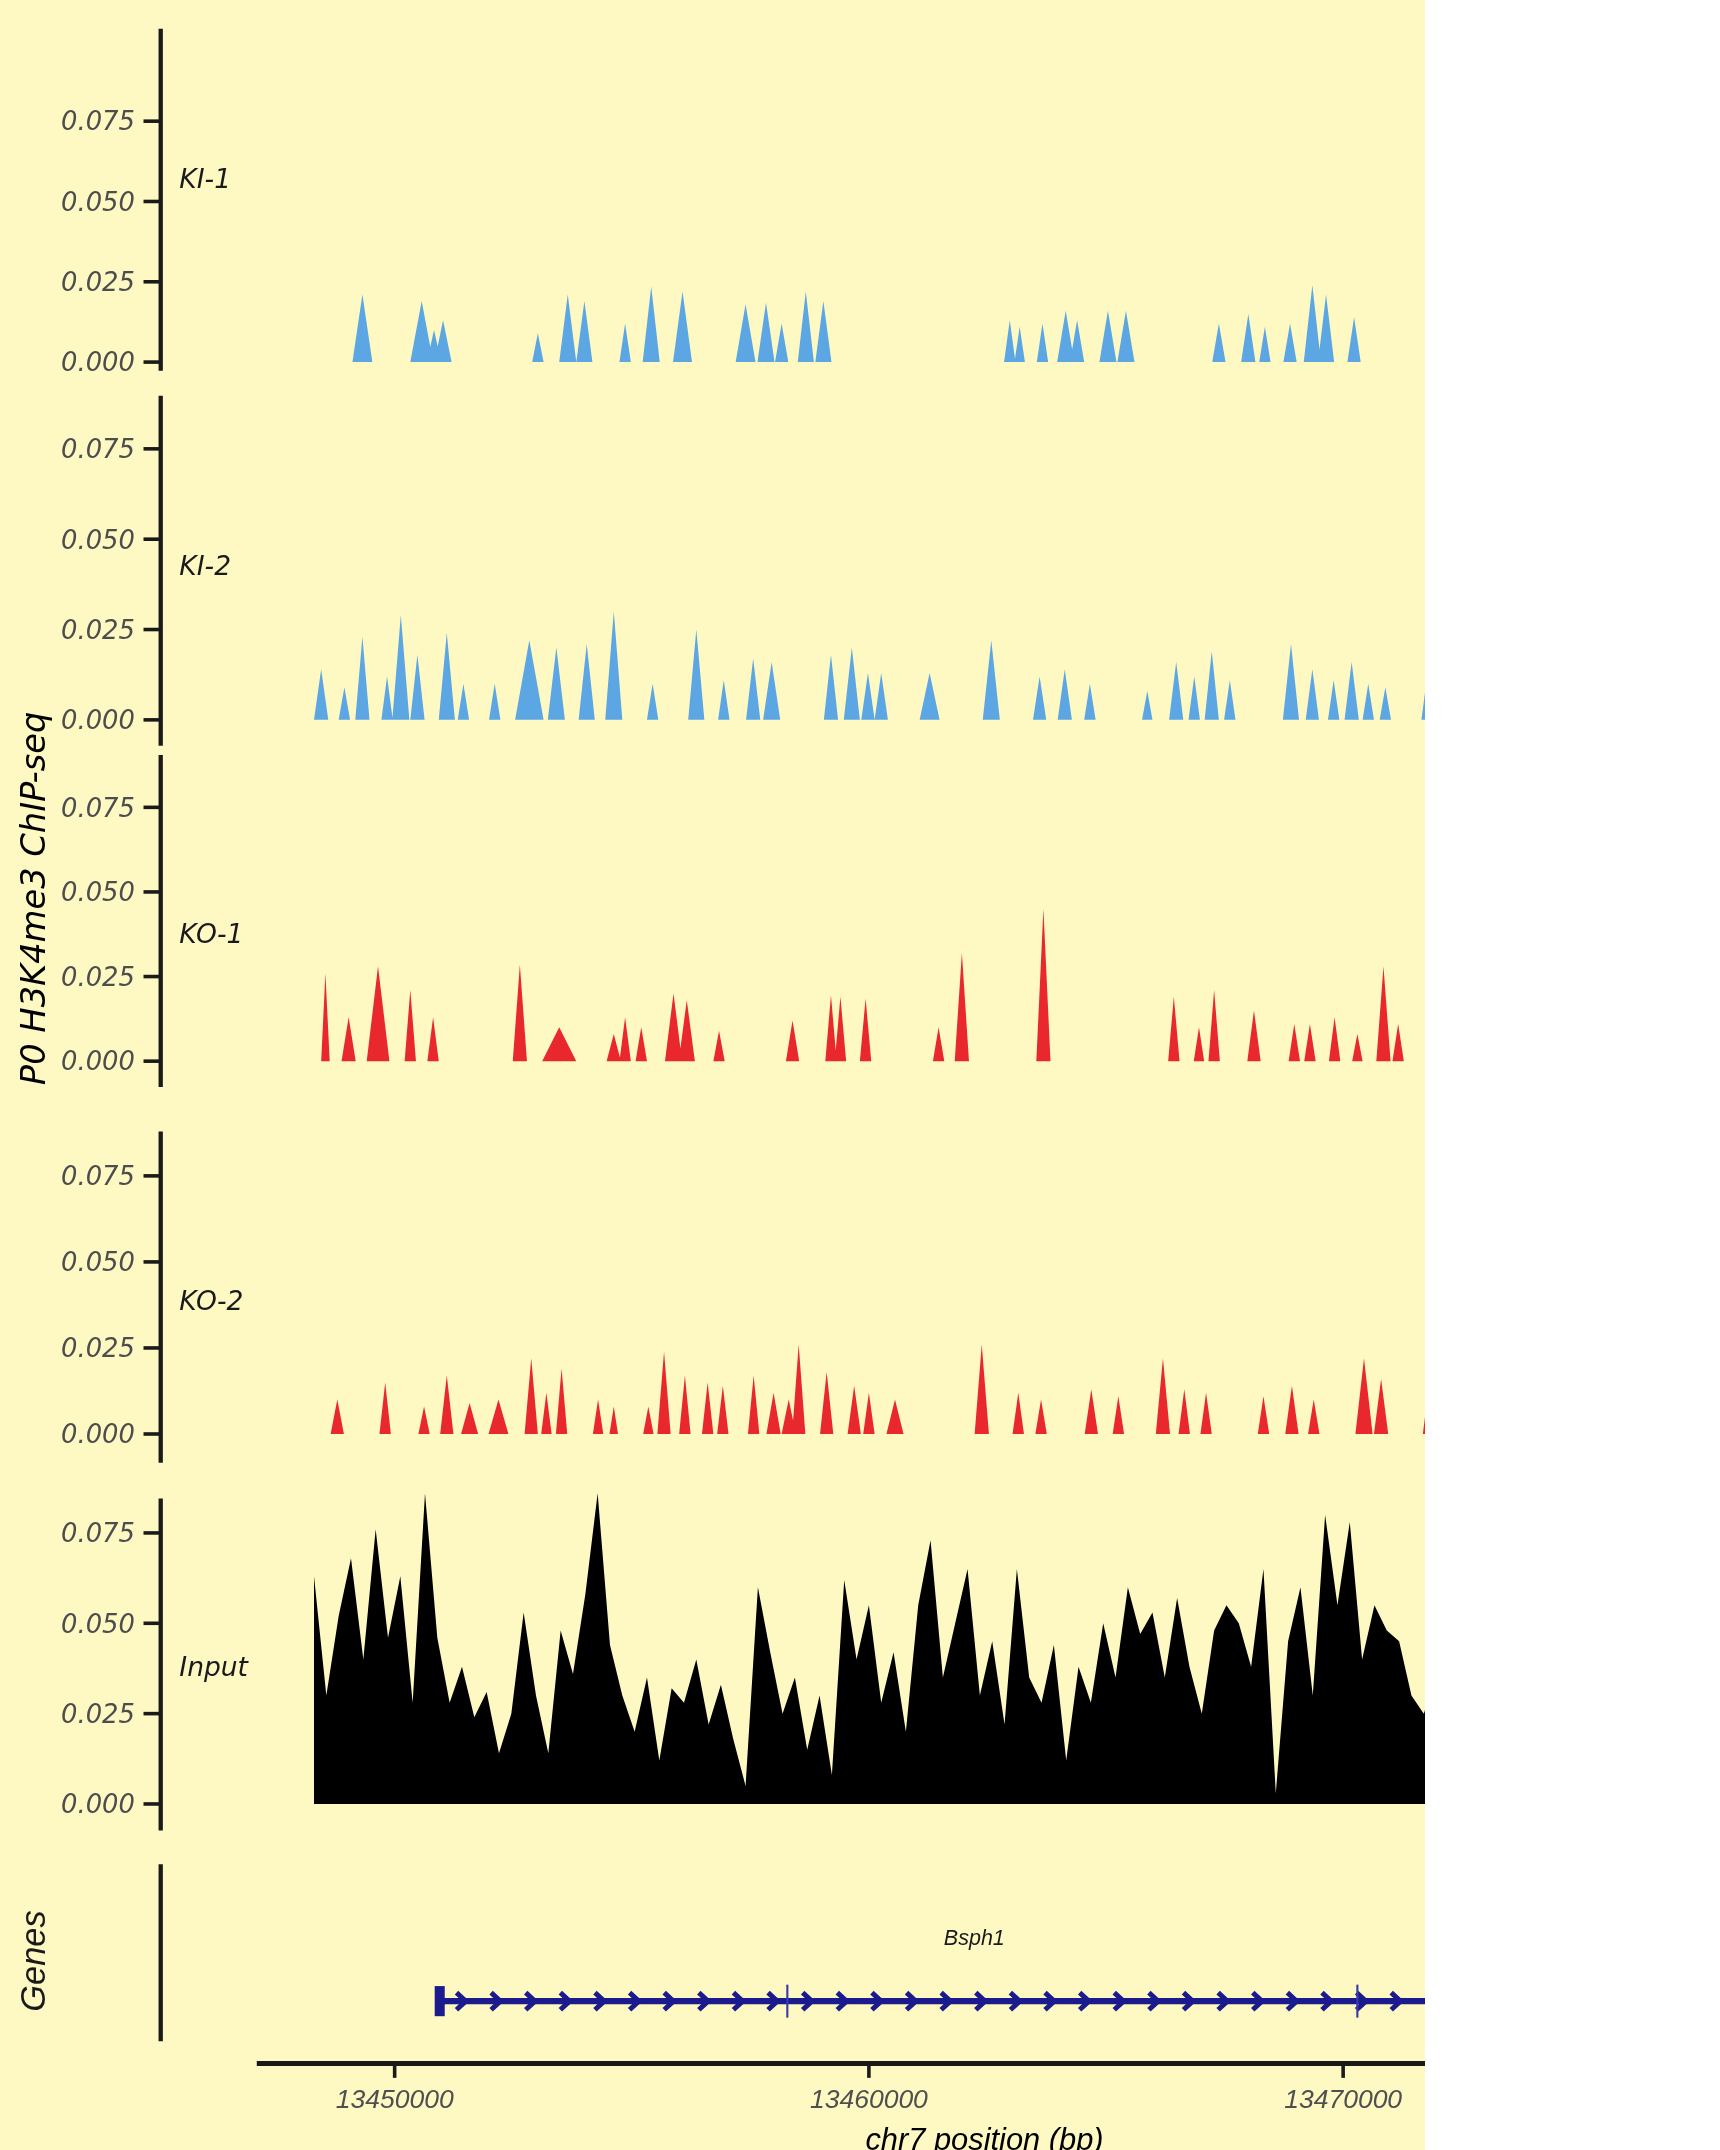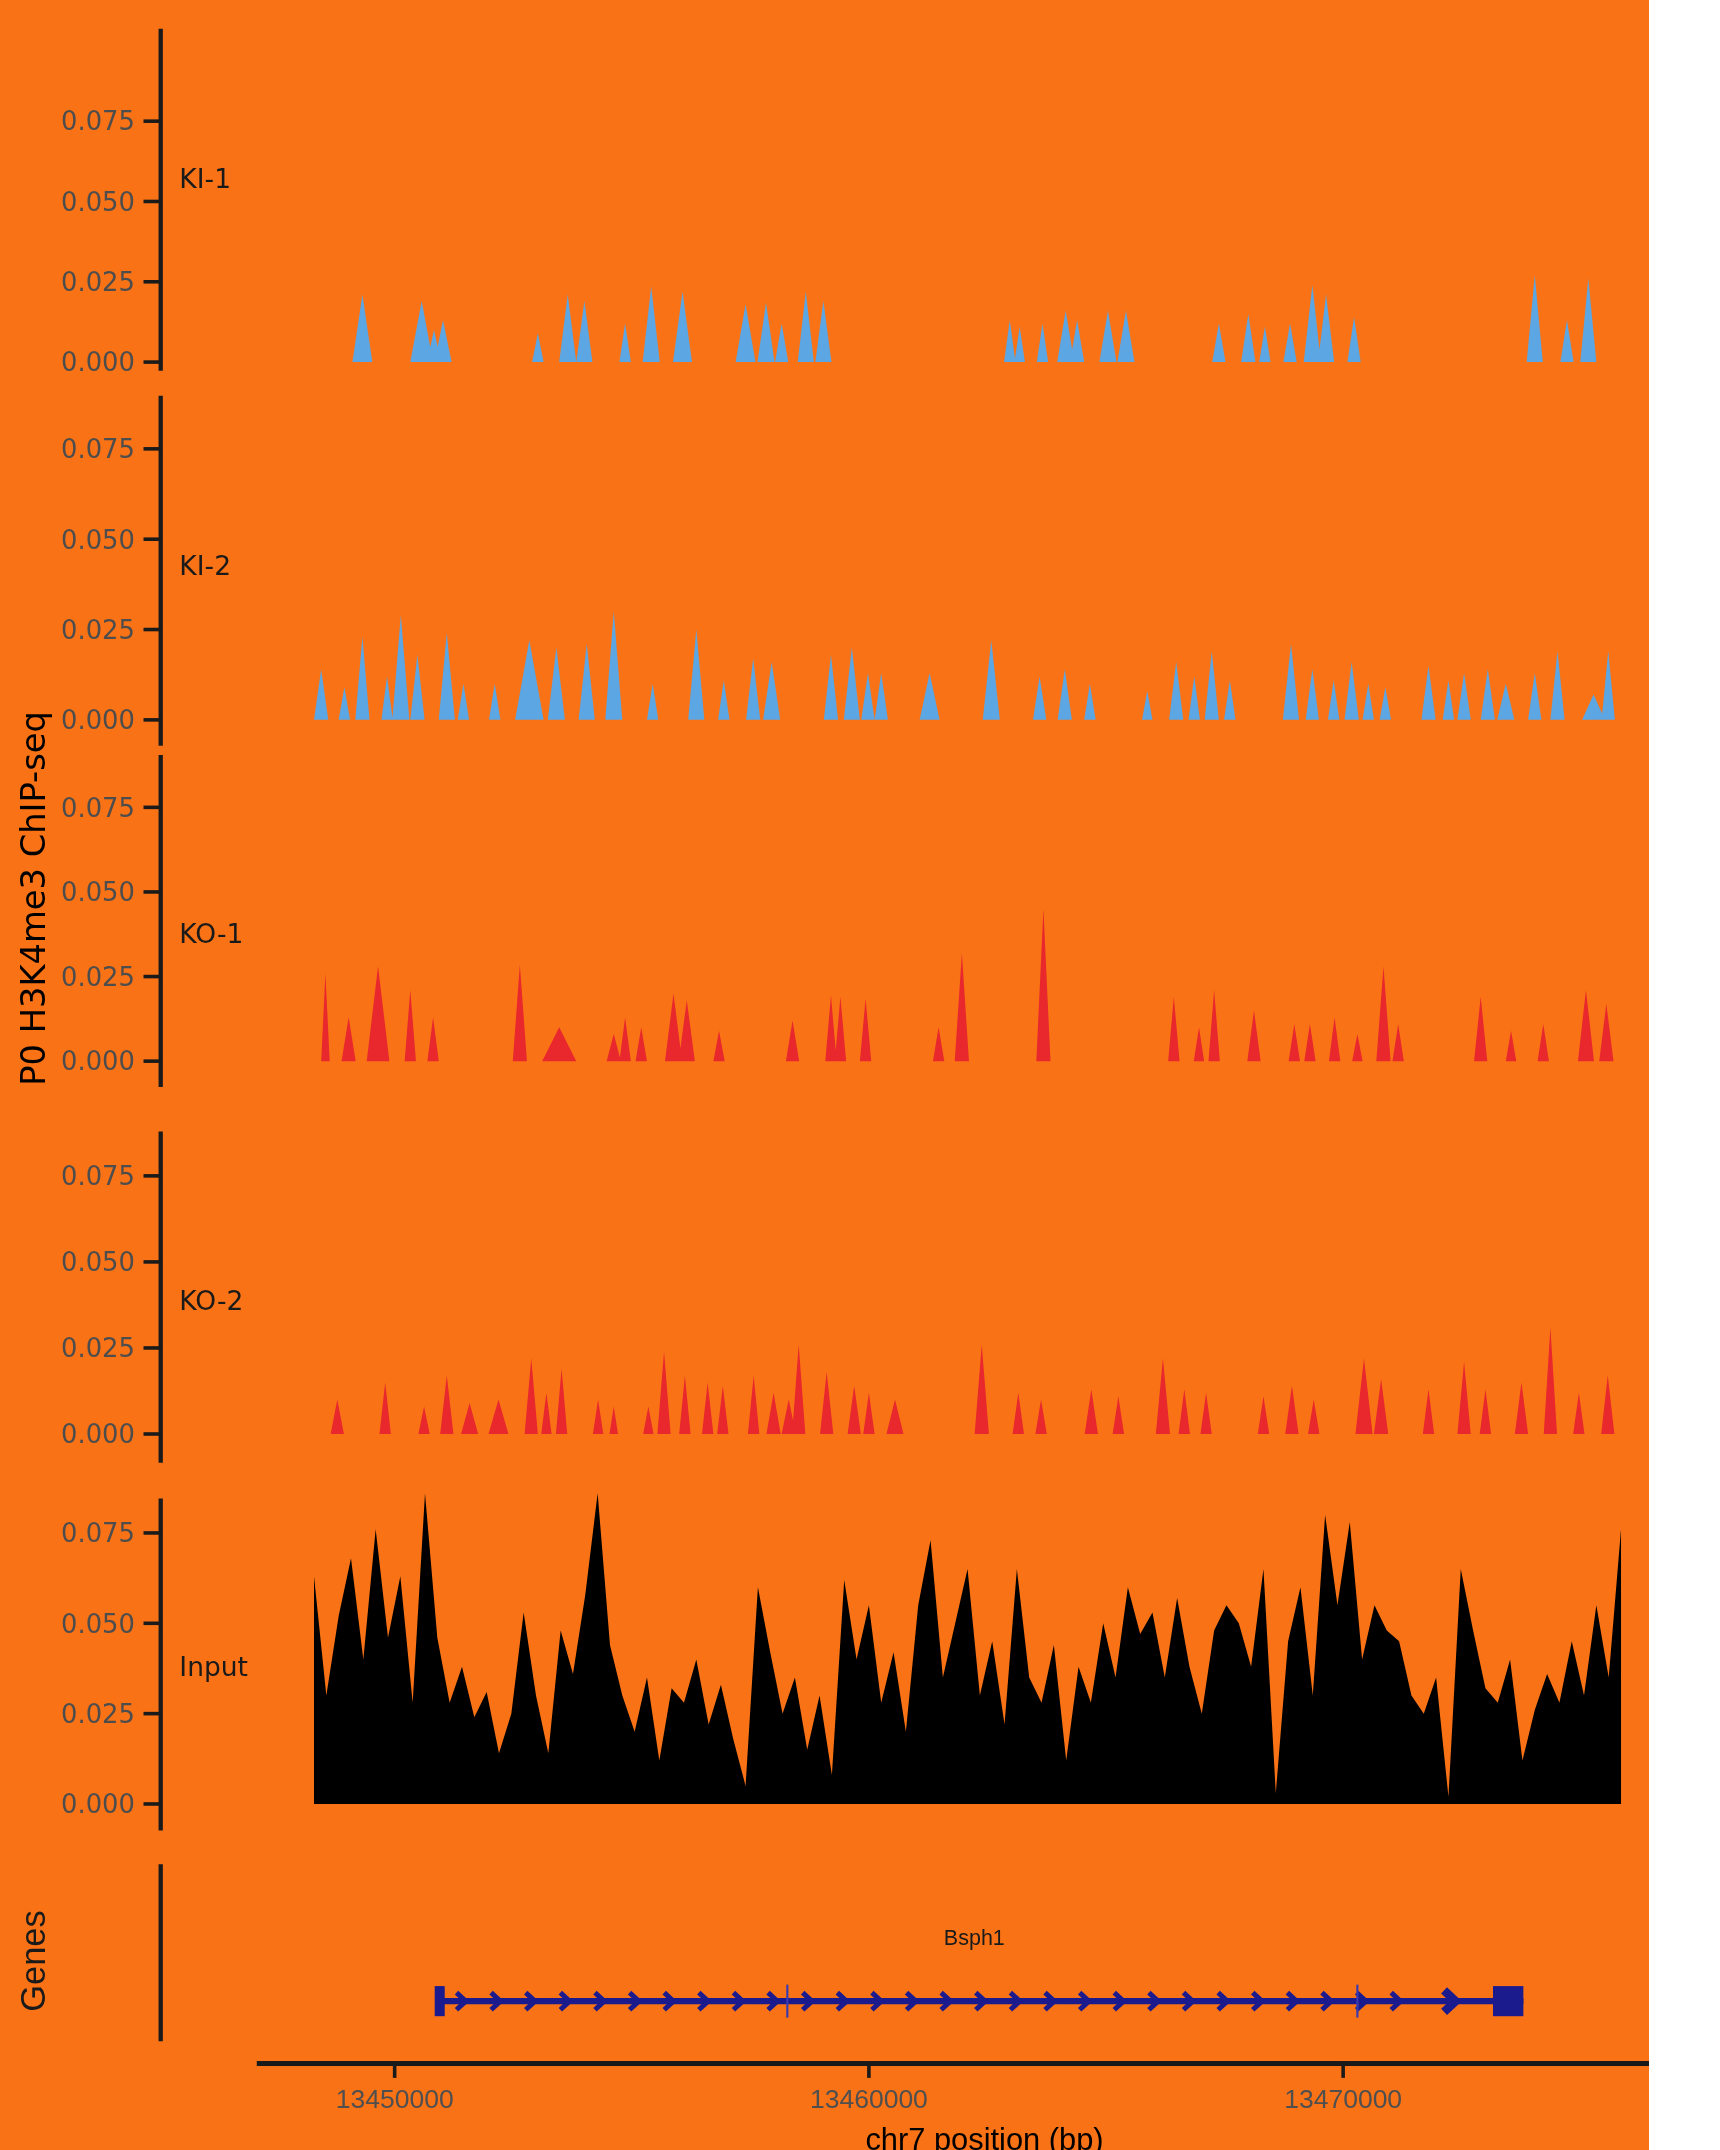--- a/index.html
+++ b/index.html
@@ -1,17 +1,17 @@
 <!DOCTYPE html>
 <html style="font-size:11.5px"><head>
 <meta charset="utf-8">
 <style>
   html,body{margin:0;padding:0;background:#ffffff;}
-  .fig{position:relative;width:1649px;height:2151px;background:#f97316;overflow:hidden;
-       font-family:"DejaVu Sans",sans-serif;}
+  .fig{position:relative;width:1425px;height:2151px;background:#fef9c3;overflow:hidden;
+       font-family:"DejaVu Sans",sans-serif;font-style:italic;}
   svg text{user-select:none;}
   .ytick-num{font-family:"DejaVu Sans",sans-serif;font-size:36px;fill:#4d4d4d;}
   .track-label{font-family:"DejaVu Sans",sans-serif;font-size:37px;fill:#1a1a1a;}
   .y-title{font-family:"DejaVu Sans",sans-serif;font-size:47px;fill:#000000;}
   .genes-title{font-family:"Liberation Sans",sans-serif;font-size:48px;fill:#1a1a1a;}
   .xtick-num{font-family:"Liberation Sans",sans-serif;font-size:37px;fill:#4f4f4f;}
   .x-title{font-family:"Liberation Sans",sans-serif;font-size:43px;fill:#000000;}
   .gene-name{font-family:"Liberation Sans",sans-serif;font-size:30px;fill:#1a1a1a;}
 </style>
 </head>

